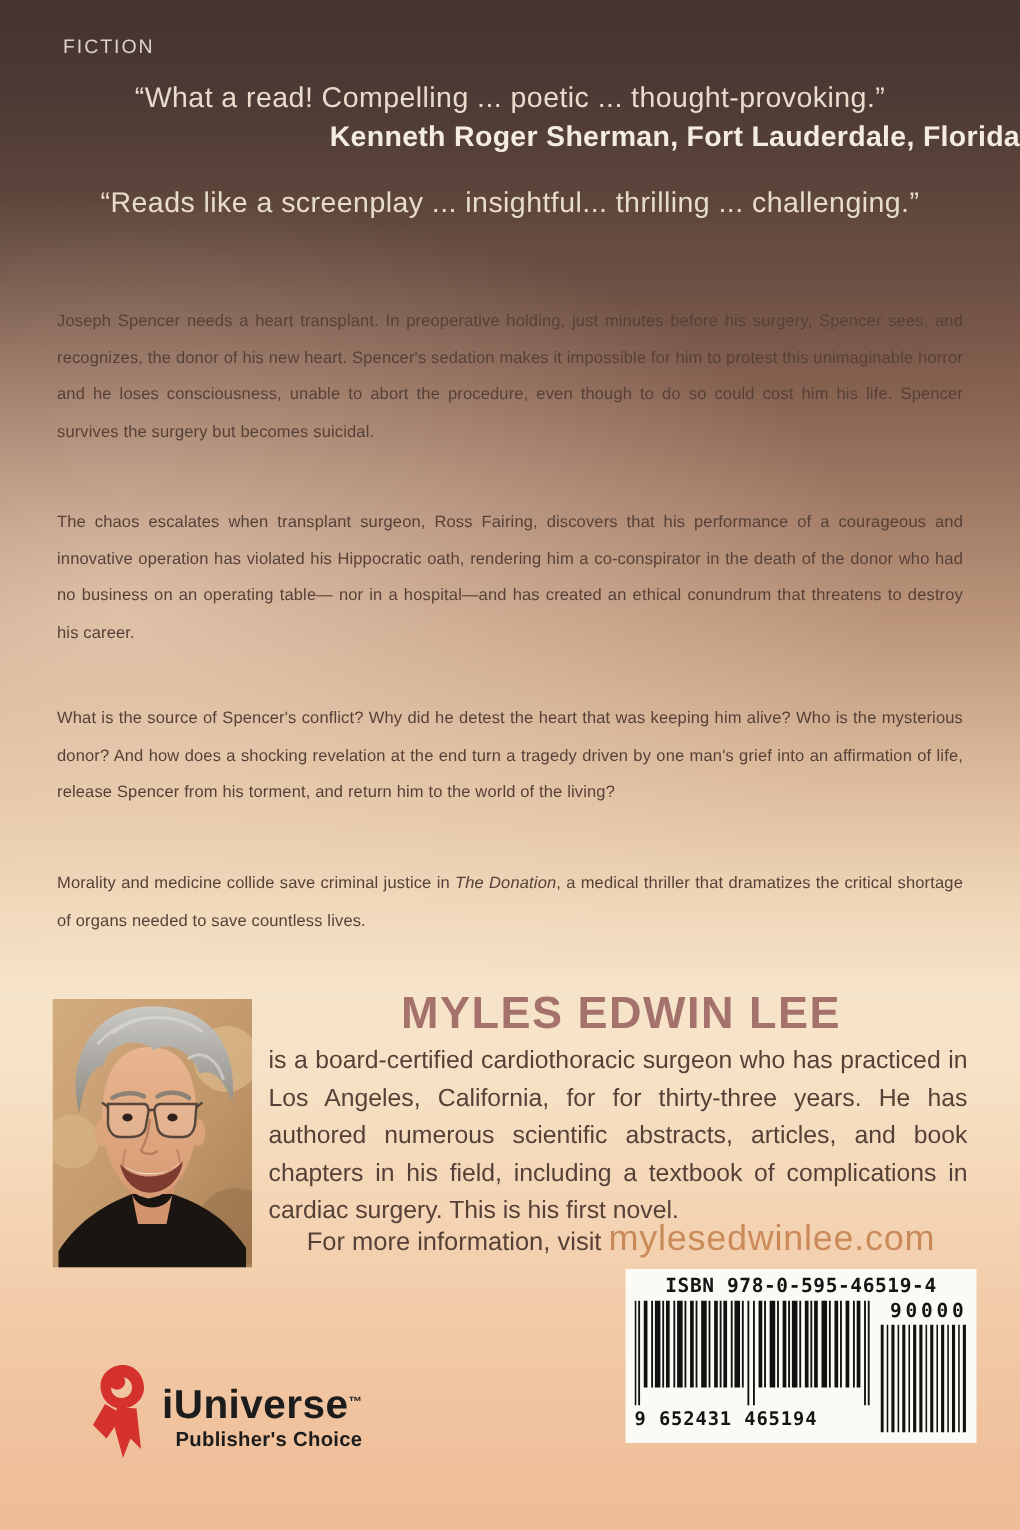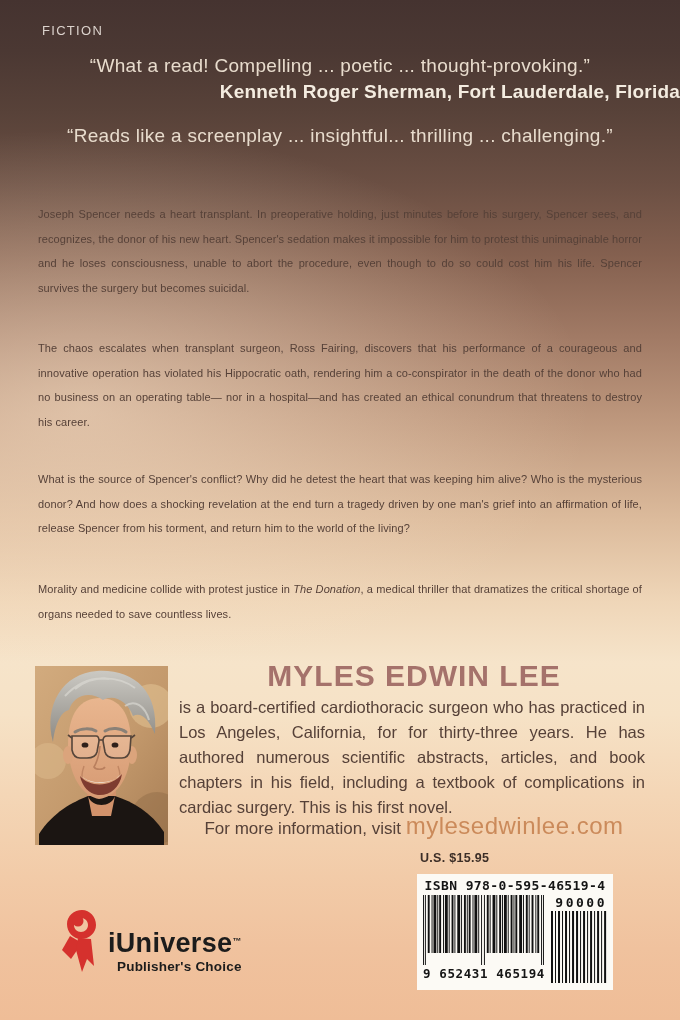--- a/index.html
+++ b/index.html
@@ -39,54 +39,54 @@
   .moreinfo{
     position:absolute;left:180px;top:812px;width:468px;text-align:center;
     color:#564138;font-size:17px;
   }
   .moreinfo .site{font-size:24px;color:#cb8a5a;letter-spacing:.5px;}
   .price{
     position:absolute;left:420px;top:851px;
     font-size:12.5px;font-weight:600;color:#3c2e27;letter-spacing:.3px;
   }
   .barcode-box{
-    position:absolute;left:417px;top:874px;width:196px;height:116px;
+    position:absolute;left:417px;top:846px;width:234px;height:116px;
     background:#fcfaf5;box-sizing:border-box;padding:4px 6px 3px 6px;
   }
   .mono{font-family:"DejaVu Sans Mono",monospace;}
   .isbn-line{font-size:13px;font-weight:700;letter-spacing:.4px;color:#151515;text-align:center;white-space:nowrap;}
   .bc-row{display:flex;gap:6px;margin-top:2px;height:88px;}
   .bc-main{flex:1;display:flex;flex-direction:column;}
   .bc-main svg{width:100%;height:70px;display:block;}
   .bc-digits{font-size:12.5px;font-weight:700;letter-spacing:.6px;color:#151515;margin-top:1px;white-space:nowrap;}
   .bc-supp{width:58px;display:flex;flex-direction:column;}
   .bc-supp .supp-num{font-size:13px;font-weight:700;letter-spacing:2.5px;color:#151515;text-align:right;}
   .bc-supp svg{width:100%;height:72px;display:block;margin-top:1px;}
-  .logo{position:absolute;left:58px;top:908px;display:flex;align-items:flex-end;}
+  .logo{position:absolute;left:58px;top:908px;display:flex;align-items:center;}
   .logo-icon{width:48px;height:66px;display:block;}
   .logo-text{margin-left:2px;margin-top:8px;color:#1c1c1c;}
   .logo-name{font-size:27px;font-weight:700;letter-spacing:.3px;line-height:27px;}
   .logo-name .tm{font-size:9px;vertical-align:top;position:relative;top:-2px;font-weight:700;}
   .logo-tagline{font-size:13.5px;font-weight:700;margin-top:2px;padding-left:9px;letter-spacing:.2px;}
 </style>
 </head>
 <body>
 
 <div class="cover">
 
   <div class="fiction">FICTION</div>
 
   <div class="quote q1">“What a read! Compelling ... poetic ... thought-provoking.”</div>
   <div class="attr a1">Kenneth Roger Sherman, Fort Lauderdale, Florida</div>
   <div class="quote q2">“Reads like a screenplay ... insightful... thrilling ... challenging.”</div>
 
   <div class="para p1">Joseph Spencer needs a heart transplant. In preoperative holding, just minutes before his surgery, Spencer sees, and recognizes, the donor of his new heart. Spencer's sedation makes it impossible for him to protest this unimaginable horror and he loses consciousness, unable to abort the procedure, even though to do so could cost him his life. Spencer survives the surgery but becomes suicidal.</div>
   <div class="para p2">The chaos escalates when transplant surgeon, Ross Fairing, discovers that his performance of a courageous and innovative operation has violated his Hippocratic oath, rendering him a co-conspirator in the death of the donor who had no business on an operating table— nor in a hospital—and has created an ethical conundrum that threatens to destroy his career.</div>
   <div class="para p3">What is the source of Spencer's conflict? Why did he detest the heart that was keeping him alive? Who is the mysterious donor? And how does a shocking revelation at the end turn a tragedy driven by one man's grief into an affirmation of life, release Spencer from his torment, and return him to the world of the living?</div>
-  <div class="para p4"><span>Morality and medicine collide with protest justice in </span><span class="italic">The Donation</span><span>, a medical thriller that dramatizes the critical shortage of organs needed to save countless lives.</span></div>
+  <div class="para p4"><span>Morality and medicine collide save criminal justice in </span><span class="italic">The Donation</span><span>, a medical thriller that dramatizes the critical shortage of organs needed to save countless lives.</span></div>
 
   <svg class="photo" viewBox="0 0 133 179" aria-hidden="true">
     <defs>
       <linearGradient id="pbg" x1="0" y1="0" x2="1" y2="1">
         <stop offset="0" stop-color="#d2ab7e"></stop>
           <stop offset=".55" stop-color="#c3996c"></stop>
           <stop offset="1" stop-color="#a87e55"></stop>
       </linearGradient>
       <linearGradient id="skin" x1="0" y1="0" x2="0" y2="1">
         <stop offset="0" stop-color="#e9b68f"></stop>

